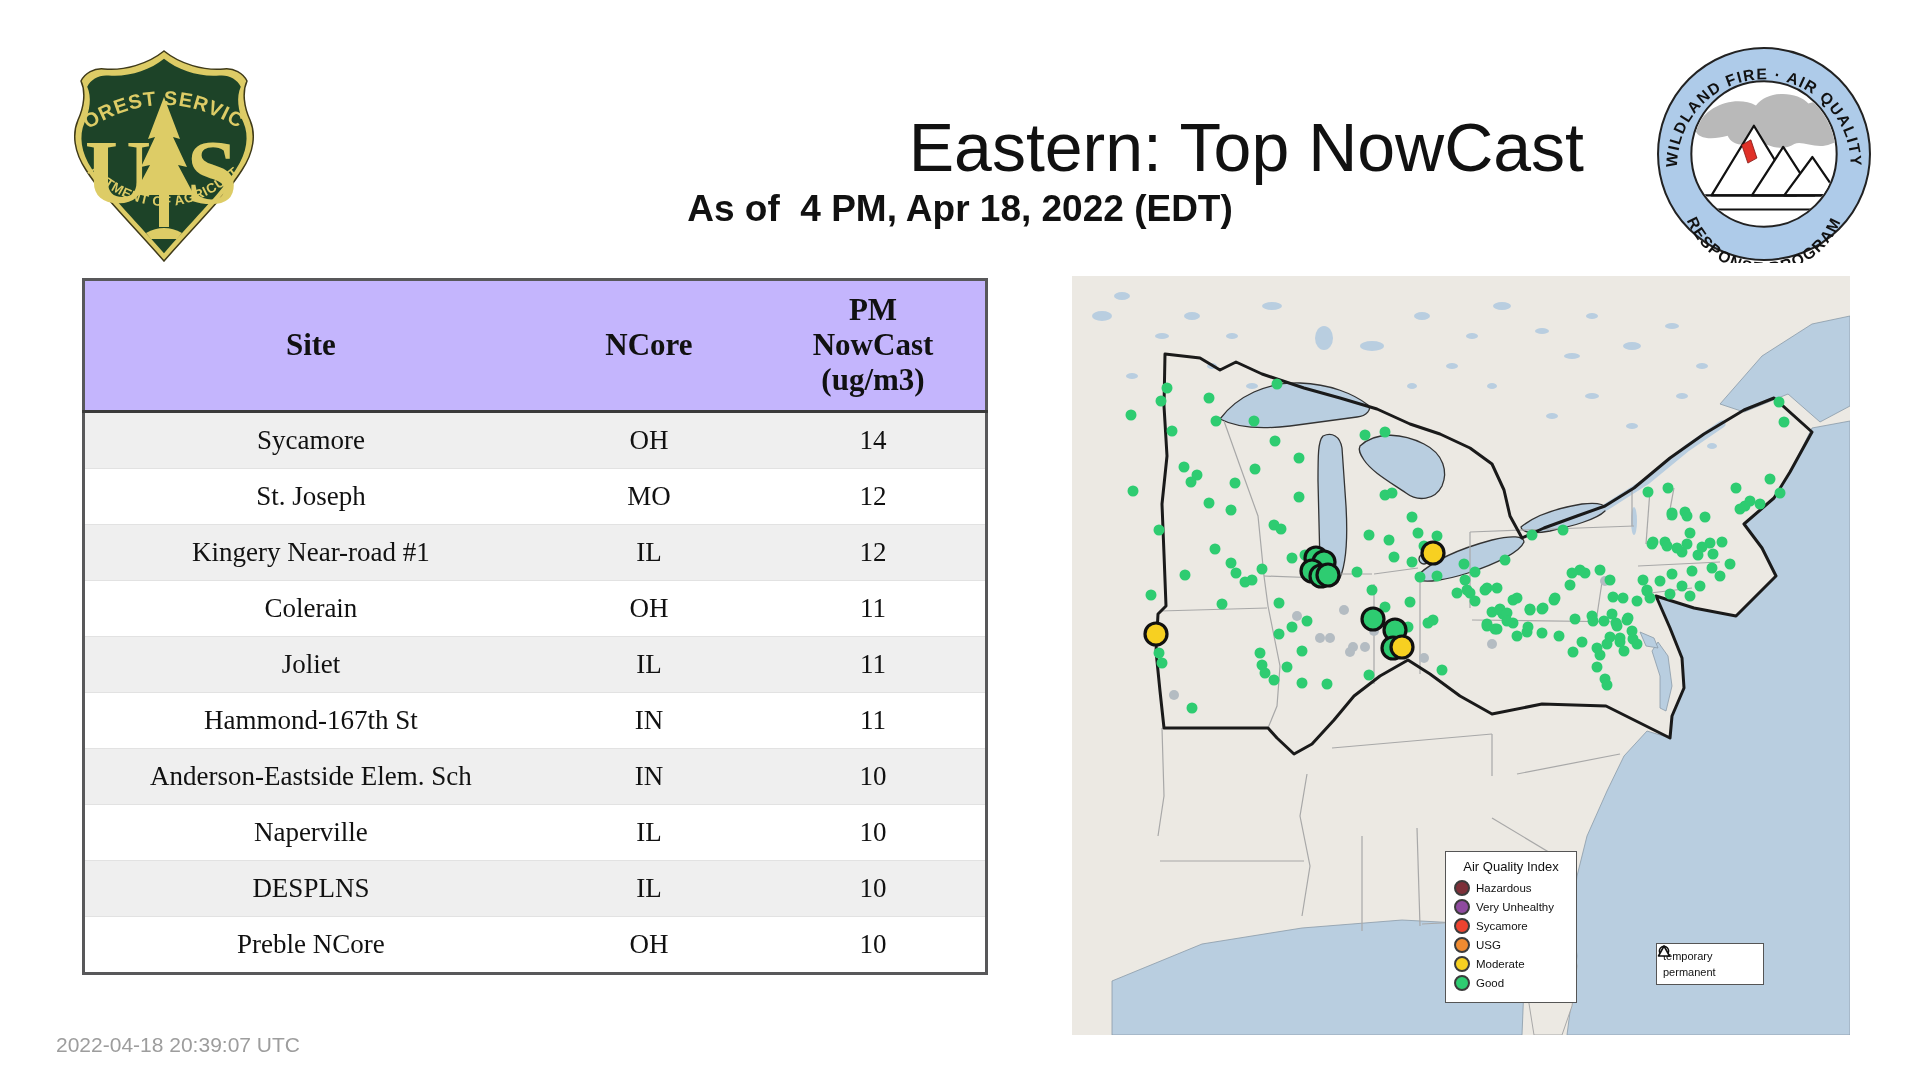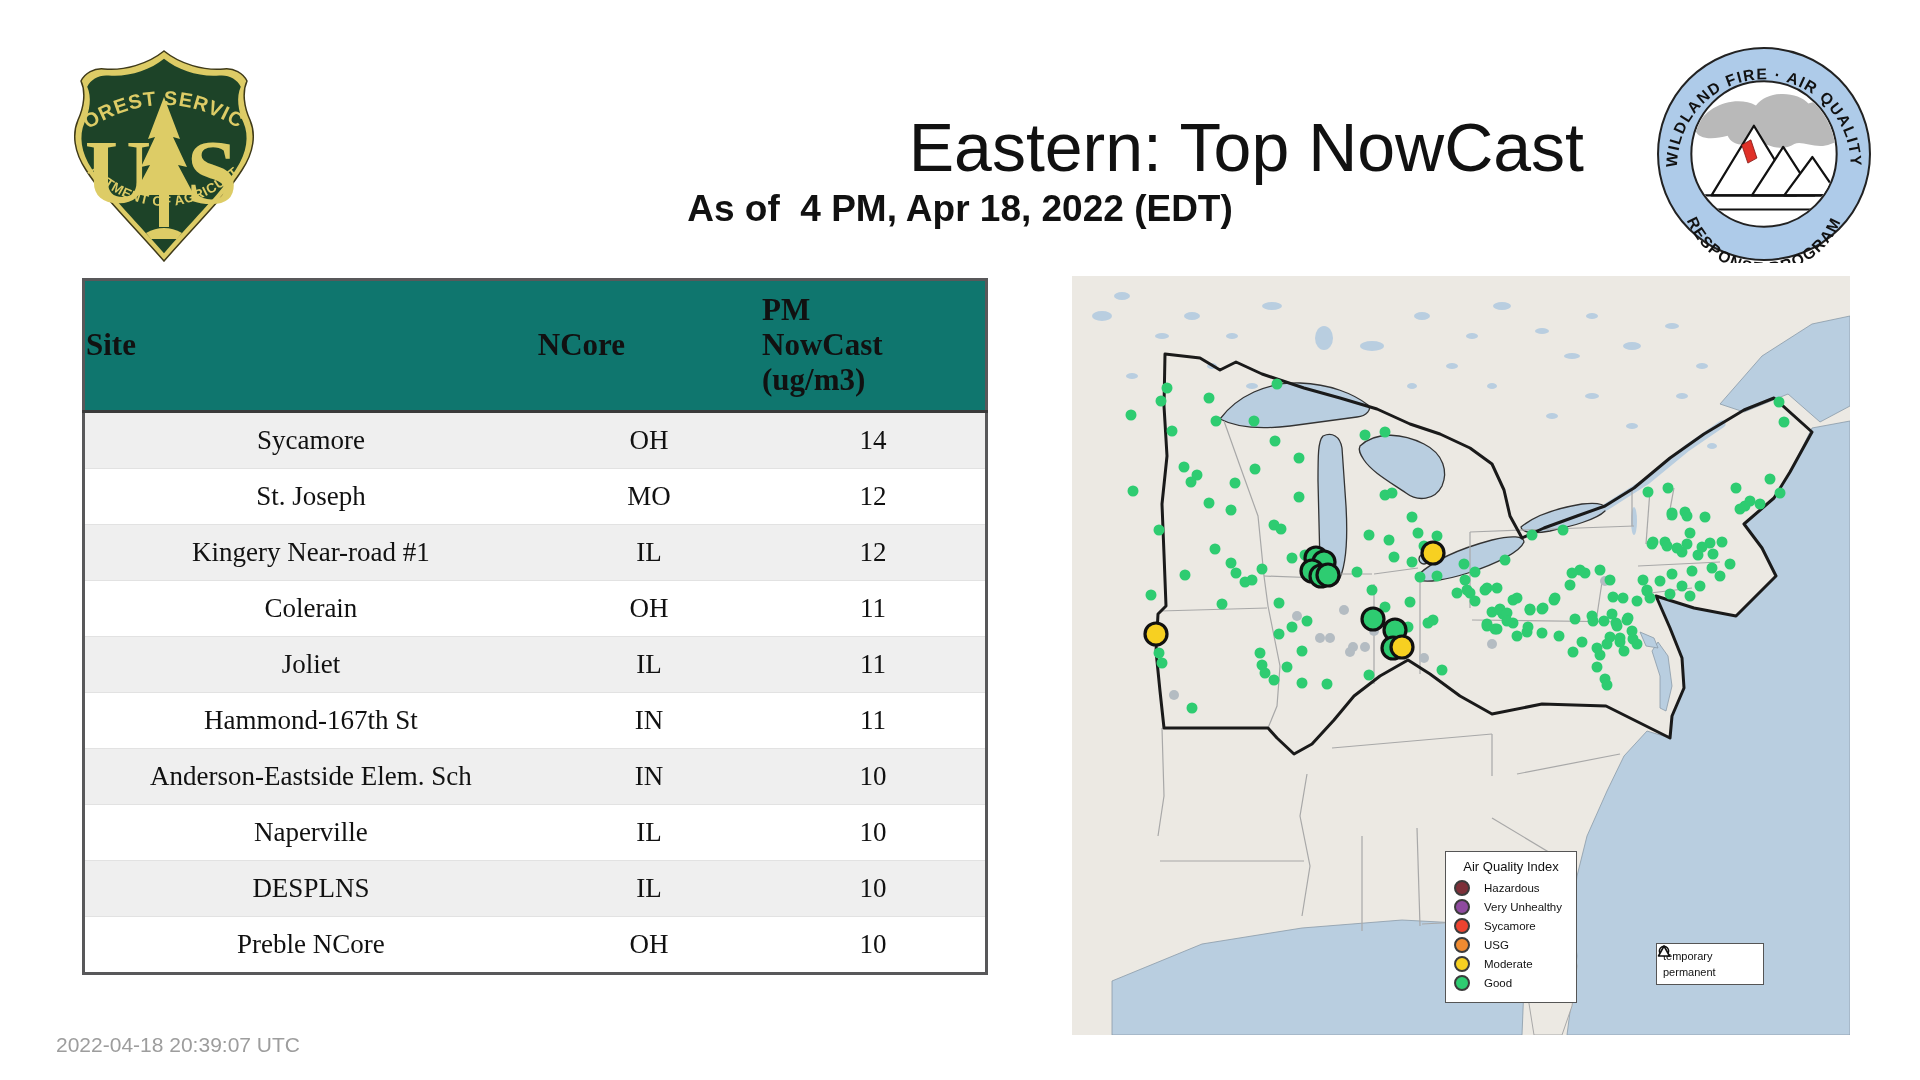--- a/index.html
+++ b/index.html
@@ -9,40 +9,40 @@
        font-size:68px;font-weight:400;letter-spacing:0px;}
   .page-subtitle{position:absolute;left:0;top:188px;width:1920px;text-align:center;
        font-size:37px;font-weight:700;white-space:pre;}
   .fs-logo{position:absolute;left:64px;top:46px;width:200px;height:220px;}
   .wf-logo{position:absolute;left:1655px;top:45px;width:218px;height:218px;}
 
   
   .site-table{position:absolute;left:82px;top:278px;width:906px;border-collapse:collapse;
        font-family:"Liberation Serif",serif;z-index:2;background:#fff;}
   .site-table{border:3px solid #58585a;}
-  .site-table th{background:#0f766e;font-size:31px;font-weight:700;height:127px;
-       vertical-align:middle;text-align:left;white-space:pre-line;line-height:1.12;
+  .site-table th{background:#c4b5fd;font-size:31px;font-weight:700;height:127px;
+       vertical-align:middle;text-align:center;white-space:pre-line;line-height:1.12;
        border-bottom:3px solid #3a3a3a;}
   .site-table td{font-size:27px;text-align:center;height:55px;padding:0 6px;}
   .site-table tbody tr{border-top:1px solid #e2e2e2;}
   .site-table tbody tr:nth-child(odd){background:#efefef;}
   .site-table tbody tr:nth-child(even){background:#ffffff;}
   .col-site{width:455px;}
   .col-state{width:225px;}
   .col-value{width:226px;}
 
   .timestamp{position:absolute;left:56px;top:1033px;font-size:21px;color:#9d9d9d;z-index:1;}
 
   
   .map-wrap{position:absolute;left:1072px;top:276px;width:778px;height:918px;}
   .map-wrap svg{position:absolute;left:0;top:0;}
   .aqi-legend{position:absolute;left:373px;top:575px;width:132px;background:#fff;
        border:1px solid #555;padding:7px 8px 8px 8px;box-sizing:border-box;z-index:3;}
   .aqi-legend-title{font-size:13px;text-align:center;margin-bottom:6px;color:#111;}
-  .aqi-item{display:flex;align-items:center;gap:14px;margin:3px 0;font-size:11.5px;color:#111;}
+  .aqi-item{display:flex;align-items:center;gap:6px;margin:3px 0;font-size:11.5px;color:#111;}
   .aqi-swatch{width:12px;height:12px;border-radius:50%;border:2px solid #3b3b3b;flex:0 0 auto;}
   .mk-legend{position:absolute;left:584px;top:667px;width:108px;background:#fff;
        border:1px solid #555;padding:4px 6px;box-sizing:border-box;z-index:3;}
   .mk-item{display:flex;align-items:center;gap:5px;font-size:11px;height:16px;color:#111;}
 </style>
 </head>
 <body>
 
 <h1 class="page-title">Eastern: Top NowCast</h1>
 <div class="page-subtitle">As of  4 PM, Apr 18, 2022 (EDT)</div>

